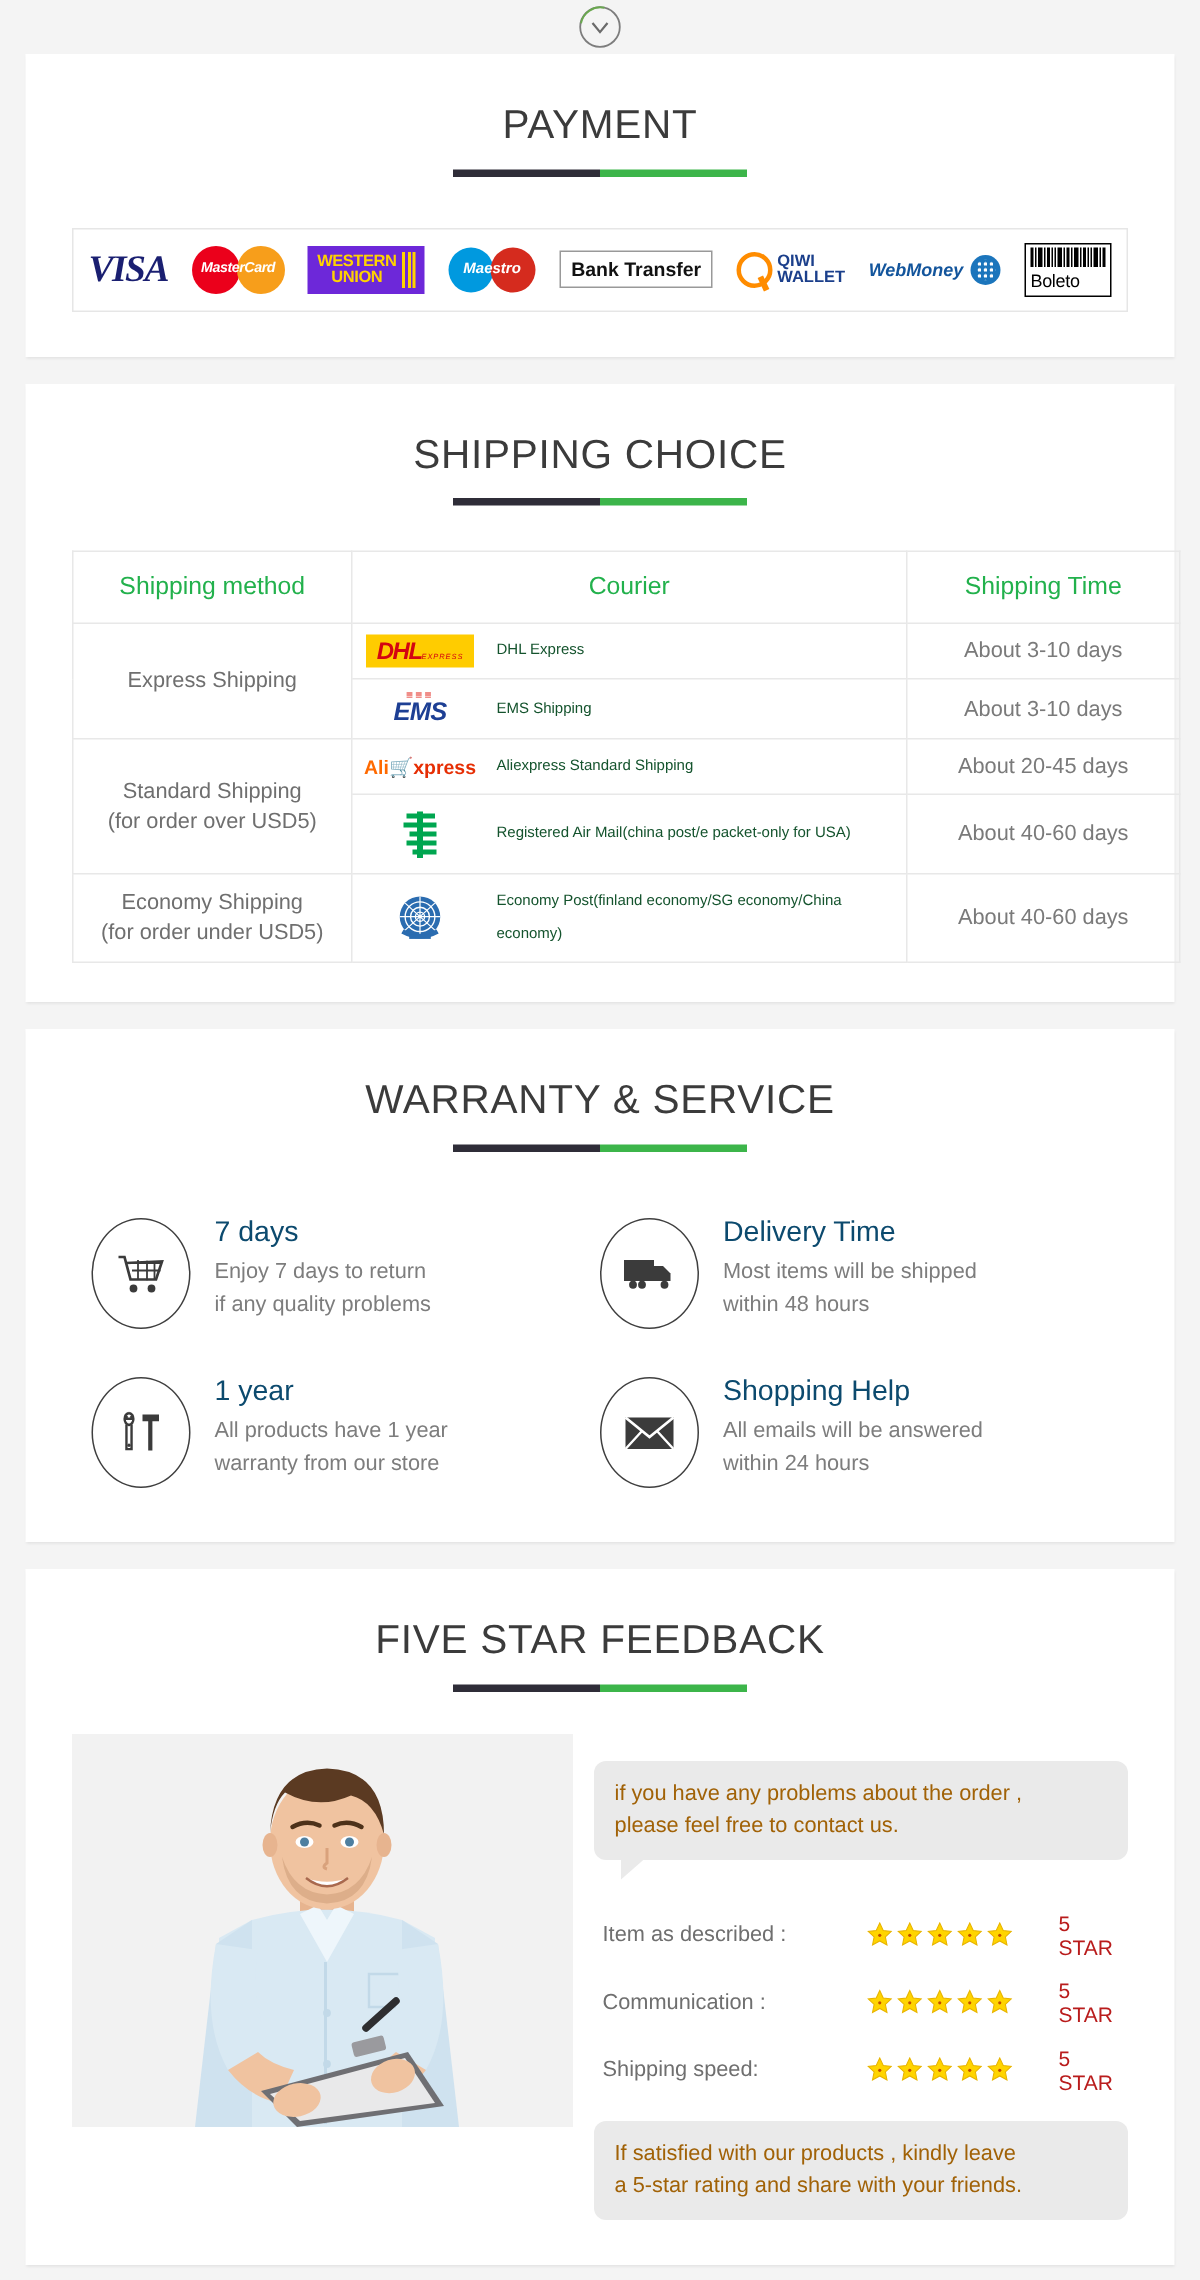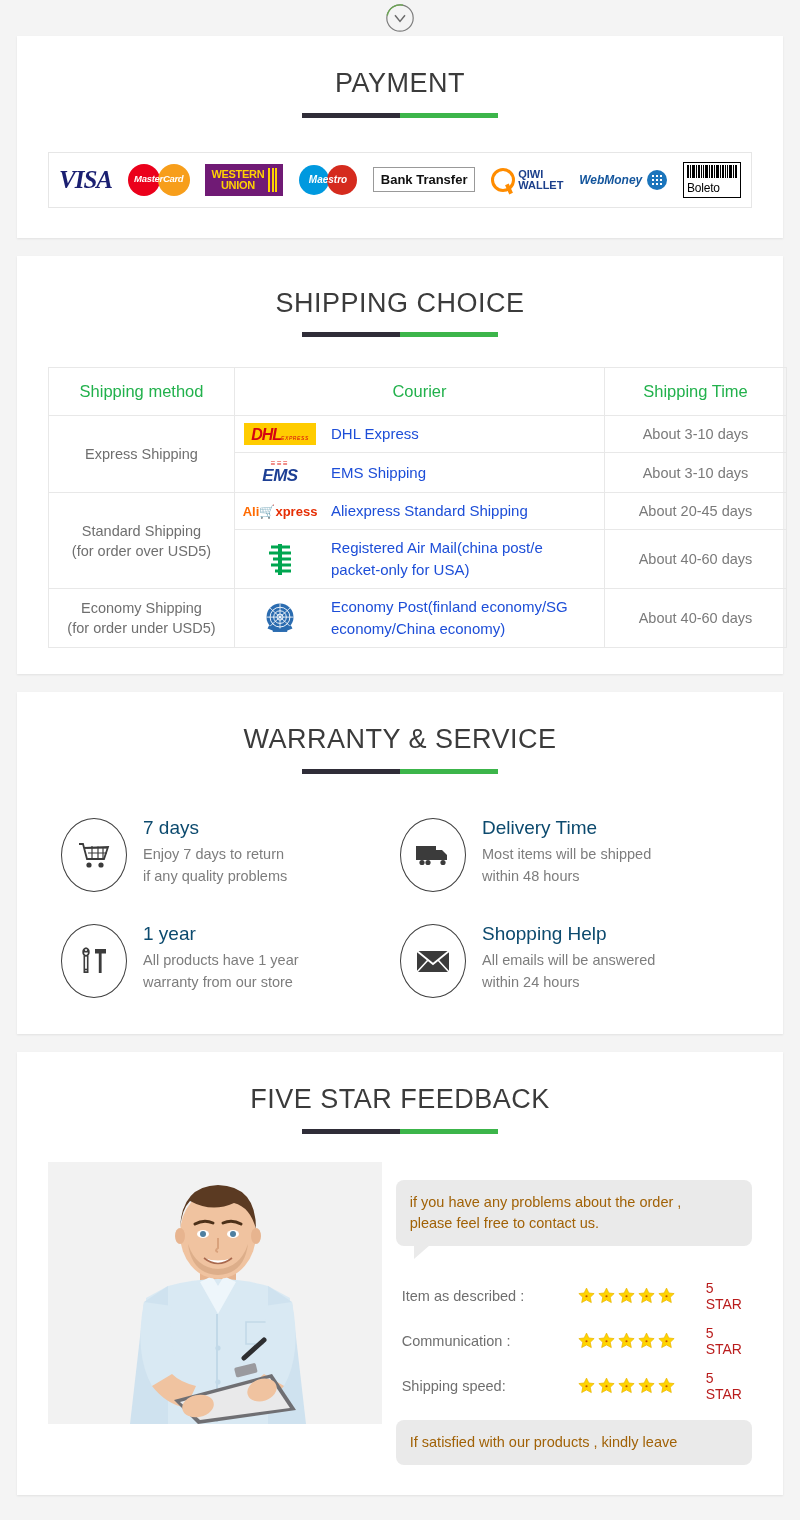--- a/index.html
+++ b/index.html
@@ -47,21 +47,21 @@
   .pay-logo { display:flex; align-items:center; justify-content:center; height:40px; }
 
   .visa { font-family: "Liberation Serif", serif; font-style: italic; font-weight: bold;
           font-size: 25px; color: #1a1f71; letter-spacing: -1px; }
   .mc { position: relative; width: 62px; height: 32px; }
   .mc i { position: absolute; top: 0; width: 32px; height: 32px; border-radius: 50%; }
   .mc .r { left: 0; background: #eb001b; }
   .mc .y { right: 0; background: #f79e1b; }
   .mc span { position: absolute; z-index: 3; width: 100%; top: 9px; text-align: center;
              font-size: 9.5px; font-weight: bold; font-style: italic; color: #fff; letter-spacing: -.3px; }
-  .wu { background: #701a75; padding: 4px 6px; display: flex; align-items: center; gap: 4px; }
+  .wu { background: #6d28d9; padding: 4px 6px; display: flex; align-items: center; gap: 4px; }
   .wu u { text-decoration: none; color: #ffd200; font-weight: bold; font-size: 11px;
           line-height: 11px; text-align: center; display: block; letter-spacing: -.3px; }
   .wu .bars { display:flex; gap:1.5px; }
   .wu .bars b { display:block; width:2px; height:24px; background:#ffd200; }
   .maestro { position: relative; width: 58px; height: 30px; }
   .maestro i { position: absolute; top: 0; width: 30px; height: 30px; border-radius: 50%; }
   .maestro .b { left: 0; background: #0099df; }
   .maestro .r2 { right: 0; background: #d52b1e; }
   .maestro span { position: absolute; z-index: 3; width: 100%; top: 9px; text-align: center;
                   font-size: 10px; font-weight: bold; font-style: italic; color: #fff; }
@@ -101,21 +101,21 @@
   .col-m { width: 186px; }
   .col-c { width: 370px; }
   .col-t { width: 182px; }
   .cell-method {
     text-align: center; color: #6f6f6f; font-size: 14.5px; line-height: 20px; padding: 6px 4px;
   }
   .cell-time { text-align: center; color: #7a7a7a; font-size: 14.5px; padding: 8px 4px; }
   .cell-courier { padding: 7px 8px 7px 6px; }
   .courier-row { display: flex; align-items: center; gap: 12px; }
   .courier-logo { width: 78px; min-width: 78px; display: flex; align-items: center; justify-content: center; }
-  .courier-name { color: #1d4ed8; font-size: 15px; line-height: 22px; }
+  .courier-name { color: #14532d; font-size: 10px; line-height: 22px; }
 
   .dhl { background: #ffcc00; padding: 3px 5px 1px; text-align:center; width:72px; }
   .dhl .d1 { color: #d40511; font-weight: bold; font-style: italic; font-size: 16px;
              letter-spacing: -1px; line-height: 15px; }
   .dhl .d2 { color: #d40511; font-size: 5px; letter-spacing: .6px; font-style: italic; }
   .ems { text-align:center; }
   .ems .e1 { color: #e2231a; font-size: 8px; letter-spacing: 1.5px; line-height: 7px; }
   .ems .e2 { color: #1d3f94; font-weight: bold; font-style: italic; font-size: 17px;
              line-height: 15px; letter-spacing: -.5px; }
   .alix { font-weight: bold; font-size: 13px; white-space: nowrap; }
@@ -589,19 +589,20 @@
                   <circle cx="12" cy="13" r="1.5" fill="#c24d00"></circle>
                 </svg>
             </span>
             <span class="rating-val">5 STAR</span>
           </div>
 
         </div>
 
         <div class="bubble bottom">
           <div>If satisfied with our products , kindly leave</div>
+          <div>a 5-star rating and share with your friends.</div>
         </div>
 
       </div>
     </div>
   </div>
 
 </div>
 
 </body></html>

